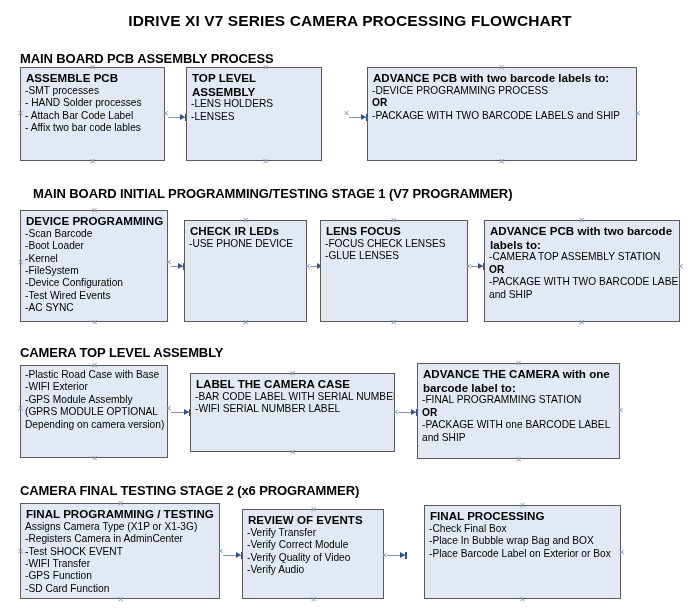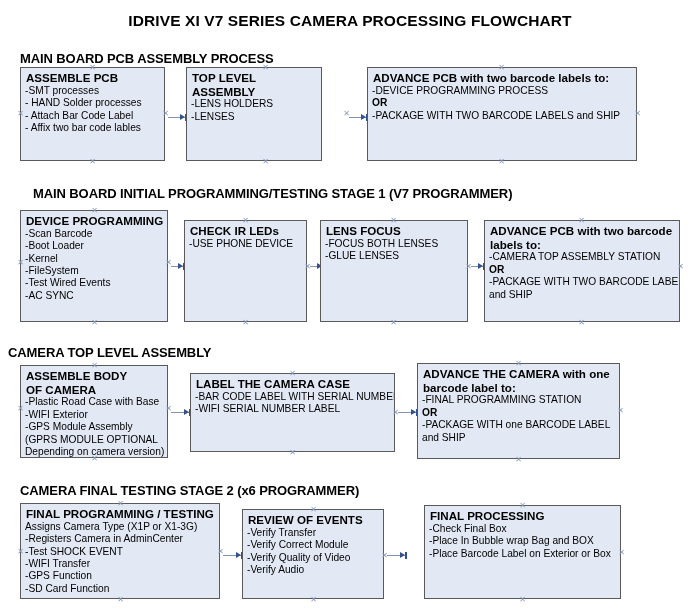--- a/index.html
+++ b/index.html
@@ -166,20 +166,21 @@
 
   <div class="section-heading" style="left:20px; top:186px;margin-left:13px;">MAIN BOARD INITIAL PROGRAMMING/TESTING STAGE 1 (V7 PROGRAMMER)</div>
 
   <div class="node" style="left:20px; top:210px; width:148px; height:112px;">
     <div class="node-title">DEVICE PROGRAMMING</div>
     <ul class="node-lines">
       <li>-Scan Barcode</li>
       <li>-Boot Loader</li>
       <li>-Kernel</li>
       <li>-FileSystem</li>
+      <li>-Device Configuration</li>
       <li>-Test Wired Events</li>
       <li>-AC SYNC</li>
     </ul>
   </div>
   <span class="handle" style="left:91px; top:207px;"></span>
   <span class="handle" style="left:91px; top:319px;"></span>
   <span class="handle" style="left:17px; top:259px;"></span>
   <span class="handle" style="left:165px; top:259px;"></span>
 
   <div class="connector" style="left:171px; top:266px; width:12px;"></div>
@@ -196,21 +197,21 @@
   <span class="handle" style="left:242px; top:319px;"></span>
   <span class="handle" style="left:304px; top:263px;"></span>
 
   <div class="connector" style="left:310px; top:266px; width:12px;"></div>
   <div class="arrowhead" style="left:317px; top:263px;"></div>
   <div class="arrow-bar" style="left:322px; top:263px;"></div>
 
   <div class="node" style="left:320px; top:220px; width:148px; height:102px;">
     <div class="node-title">LENS FOCUS</div>
     <ul class="node-lines">
-      <li>-FOCUS BOTH LENSES</li>
+      <li>-FOCUS CHECK LENSES</li>
       <li>-GLUE LENSES</li>
     </ul>
   </div>
   <span class="handle" style="left:390px; top:217px;"></span>
   <span class="handle" style="left:390px; top:319px;"></span>
   <span class="handle" style="left:465px; top:263px;"></span>
 
   <div class="connector" style="left:471px; top:266px; width:12px;"></div>
   <div class="arrowhead" style="left:478px; top:263px;"></div>
   <div class="arrow-bar" style="left:483px; top:263px;"></div>
@@ -221,24 +222,23 @@
       <li>-CAMERA TOP ASSEMBLY STATION</li>
       <li class="bold">OR</li>
       <li>-PACKAGE WITH TWO BARCODE LABELS</li>
       <li>and SHIP</li>
     </ul>
   </div>
   <span class="handle" style="left:578px; top:217px;"></span>
   <span class="handle" style="left:578px; top:319px;"></span>
   <span class="handle" style="left:677px; top:263px;"></span>
 
-  <div class="section-heading" style="left:8px; top:345px;">CAMERA TOP LEVEL ASSEMBLY</div>
+  <div class="section-heading" style="left:20px; top:345px;">CAMERA TOP LEVEL ASSEMBLY</div>
 
   <div class="node" style="left:20px; top:365px; width:148px; height:93px;">
-    <div class="node-title" style="max-width:120px;">ASSEMBLE BODY OF CAMERA</div>
     <ul class="node-lines">
       <li>-Plastic Road Case with Base</li>
       <li>-WIFI Exterior</li>
       <li>-GPS Module Assembly</li>
       <li>(GPRS MODULE OPTIONAL</li>
       <li>Depending on camera version)</li>
     </ul>
   </div>
   <span class="handle" style="left:91px; top:362px;"></span>
   <span class="handle" style="left:91px; top:455px;"></span>

